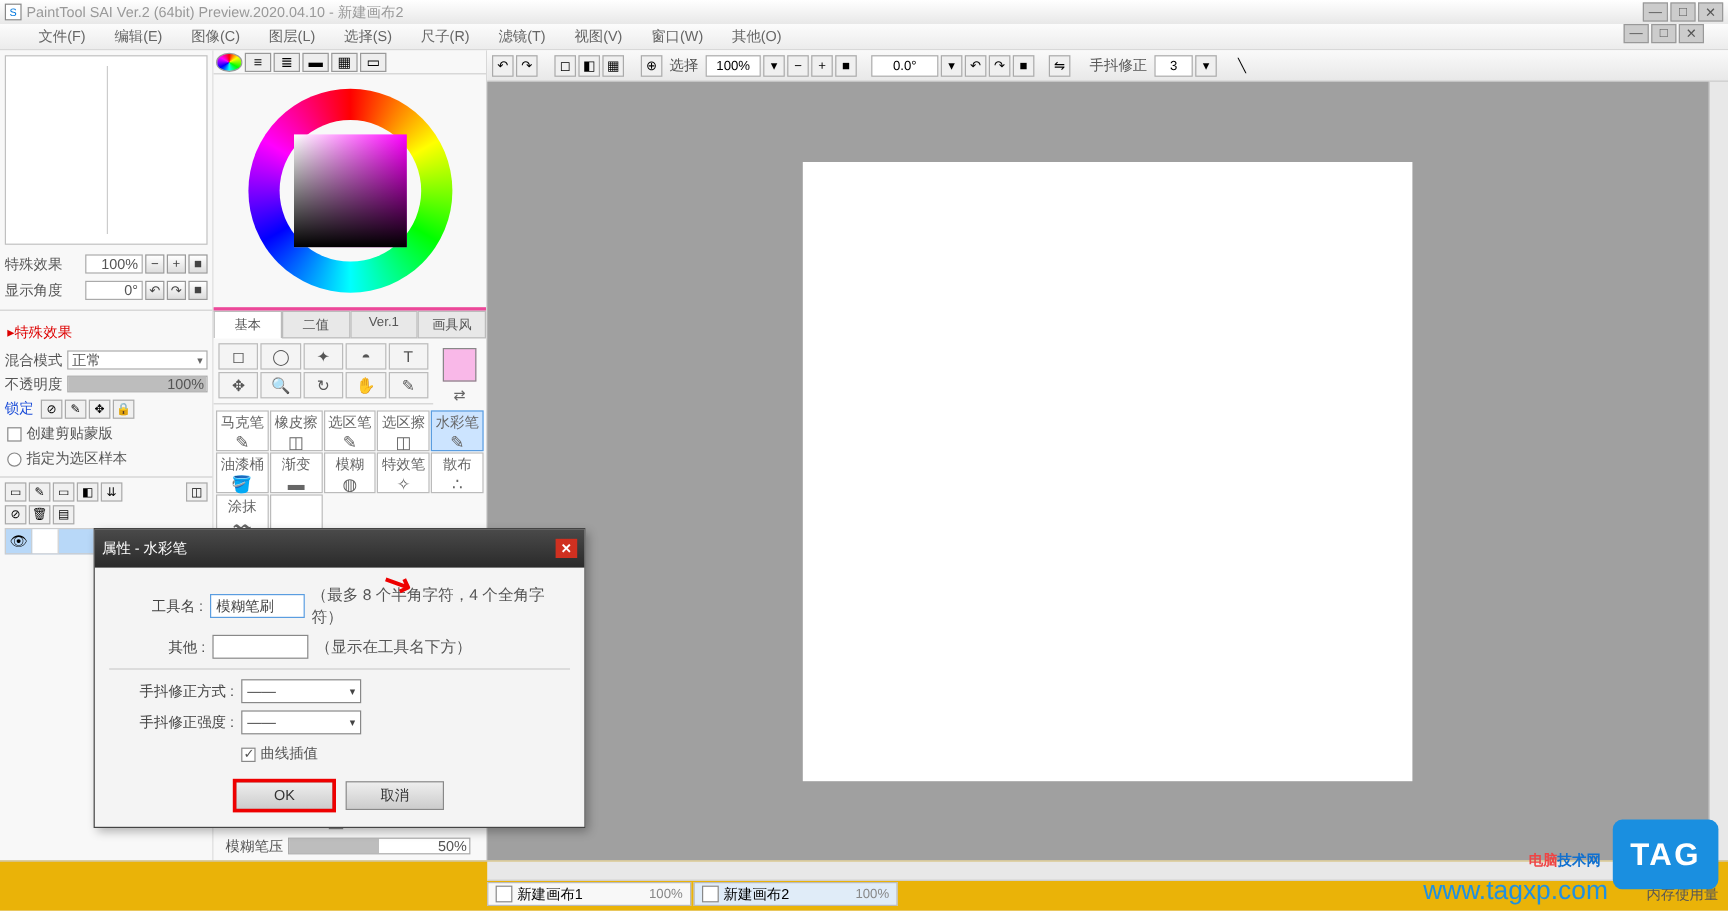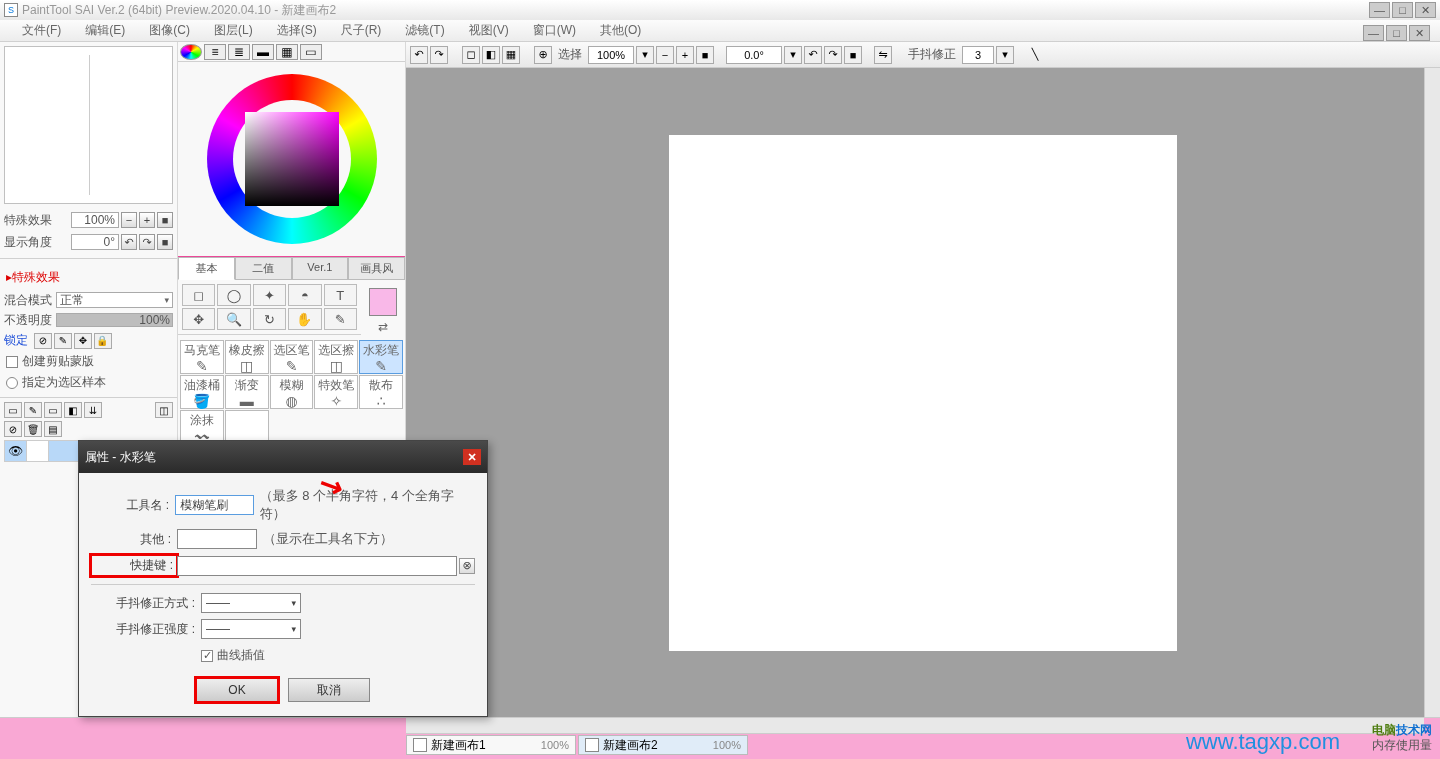--- a/index.html
+++ b/index.html
@@ -1,21 +1,21 @@
 <!DOCTYPE html>
 <html><head>
 <meta charset="utf-8">
 <style>
 *{box-sizing:border-box;margin:0;padding:0;font-family:"Microsoft YaHei",SimSun,sans-serif;font-size:12px;user-select:none}
 body{background:#f8f8f8;overflow:hidden;width:1440px;height:759px;position:relative}
 .titlebar{height:20px;background:linear-gradient(#fff,#e8e8e8);display:flex;align-items:center;padding:0 4px;color:#999;font-family:monospace;font-size:11px}
 .titlebar .icon{width:14px;height:14px;background:#fff;border:1px solid #888;margin-right:4px;display:flex;align-items:center;justify-content:center;font-size:9px;color:#07d}
 .titlebar .spacer{flex:1}
 .winbtn{width:21px;height:16px;background:#ccc;border:1px solid #999;margin-left:2px;display:flex;align-items:center;justify-content:center;font-size:11px;color:#555}
-.menubar{height:22px;background:linear-gradient(#fcfcfc,#ececec);display:flex;align-items:flex-end;padding:0 10px;border-bottom:1px solid #d0d0d0;color:#666}
+.menubar{height:22px;background:linear-gradient(#fcfcfc,#ececec);display:flex;align-items:flex-start;padding:0 20px;border-bottom:1px solid #d0d0d0;color:#666}
 .menubar .mitem{padding:2px 12px;cursor:default}
 .menubar .subwin{display:flex;margin-left:auto}
 .mainrow{display:flex;height:calc(100% - 42px - 42px)}
 .leftcol{width:178px;background:#f8f8f8;border-right:1px solid #d8d8d8;display:flex;flex-direction:column}
 .thumb{height:158px;background:#fff;border:1px solid #c0c0c0;margin:4px;position:relative}
 .thumb::after{content:"";position:absolute;left:50%;top:8px;bottom:8px;width:1px;background:#ccc}
 .lctrl{display:flex;align-items:center;height:20px;padding:0 4px;margin-top:2px;color:#555}
 .lctrl .lbl{flex:1}
 .lctrl .val{width:48px;text-align:right;padding-right:3px;background:#fff;border:1px solid #aaa;height:16px;line-height:14px}
 .sbtn{width:16px;height:16px;background:linear-gradient(#fff,#ddd);border:1px solid #999;margin-left:2px;display:flex;align-items:center;justify-content:center;font-size:11px;color:#444}
@@ -34,40 +34,40 @@
 .layerrow{display:flex;align-items:center;height:22px;border:1px solid #ccc;background:#fff;margin-top:2px}
 .layerrow.sel{background:#b8d8f8}
 .eye{width:22px;height:20px;border-right:1px solid #ccc;display:flex;align-items:center;justify-content:center}
 .midcol{width:228px;background:#f8f8f8;border-right:1px solid #d8d8d8;display:flex;flex-direction:column}
 .colormode{height:20px;display:flex;align-items:center;padding:2px;gap:2px;border-bottom:1px solid #d0d0d0}
 .cmbtn{width:22px;height:16px;border:1px solid #999;background:#eee;display:flex;align-items:center;justify-content:center}
 .colorwheel{height:194px;display:flex;align-items:center;justify-content:center;position:relative}
 .wheel{width:170px;height:170px;border-radius:50%;background:conic-gradient(red,#ff8000,yellow,#80ff00,lime,#00ff80,cyan,#0080ff,blue,#8000ff,magenta,#ff0080,red);display:flex;align-items:center;justify-content:center}
 .wheel-inner{width:118px;height:118px;border-radius:50%;background:#f8f8f8;display:flex;align-items:center;justify-content:center}
 .svbox{width:94px;height:94px;background:linear-gradient(to top,#000,transparent),linear-gradient(to right,#fff,magenta)}
-.tabrow{display:flex;border-top:1px solid #ec4899}
+.tabrow{display:flex;border-top:3px solid #ec4899}
 .tab{flex:1;text-align:center;padding:3px 0;background:#e8e8e8;border:1px solid #bbb;font-size:11px;color:#555}
 .tab.act{background:#fff;border-bottom:1px solid #fff}
 .toolgrid{display:grid;grid-template-columns:repeat(5,1fr);gap:2px;padding:4px;border-bottom:1px solid #d0d0d0}
 .tool{height:22px;border:1px solid #bbb;background:#f4f4f4;display:flex;align-items:center;justify-content:center;font-size:13px;color:#555}
 .swatch{width:28px;height:28px;background:#f9b8e8;border:1px solid #888;margin:4px}
 .swatchwrap{display:flex;align-items:flex-start}
 .brushgrid{display:grid;grid-template-columns:repeat(5,1fr);gap:1px;padding:2px}
 .brush{height:34px;border:1px solid #bbb;background:#fff;display:flex;flex-direction:column;align-items:center;justify-content:center;font-size:10px;color:#666;padding:1px;text-align:center}
 .brush.sel{background:#cce4ff;border-color:#5a9de0}
 .brush .bicon{font-size:14px;line-height:1}
 .canvas-toolbar{height:26px;background:linear-gradient(#fafafa,#e8e8e8);border-bottom:1px solid #ccc;display:flex;align-items:center;padding:0 4px;gap:2px}
 .canvasarea{flex:1;display:flex;flex-direction:column;background:#f8f8f8}
 .ctbtn{width:18px;height:18px;border:1px solid #aaa;background:#f0f0f0;display:flex;align-items:center;justify-content:center;font-size:11px}
 .cttxt{padding:0 4px;color:#555}
 .ctval{width:46px;height:18px;border:1px solid #aaa;background:#fff;text-align:center;line-height:16px;font-size:11px}
 .canvas-view{flex:1;background:#a0a0a0;display:flex;align-items:center;justify-content:center;position:relative}
 .canvas-white{width:508px;height:516px;background:#fff}
 .vscroll{position:absolute;right:0;top:0;bottom:0;width:16px;background:#e8e8e8;border-left:1px solid #ccc}
-.footer{height:42px;background:#f9a8d4;border-top:1px solid #ccc;display:flex;flex-direction:column;position:absolute;bottom:0;left:0;right:0}
+.footer{height:42px;background:#eab308;border-top:1px solid #ccc;display:flex;flex-direction:column;position:absolute;bottom:0;left:0;right:0}
 .hscroll{height:16px;background:#e8e8e8;border-bottom:1px solid #ccc;margin-left:406px;margin-right:16px}
 .doctabs{display:flex;height:22px;align-items:center;margin-left:406px}
 .doctab{display:flex;align-items:center;height:20px;border:1px solid #bbb;background:#f8f8f8;padding:0 6px;margin-right:2px;width:170px}
 .doctab.act{background:#e0ecf8}
 .doctab .dtpct{margin-left:auto;color:#888;font-size:11px}
 .status{margin-left:auto;padding-right:8px;color:#555}
 .dialog{position:absolute;left:78px;top:440px;width:410px;background:#f4f4f4;border:1px solid #444;box-shadow:3px 3px 8px rgba(0,0,0,.3)}
 .dlg-title{height:22px;background:linear-gradient(#4a4a4a,#2a2a2a);color:#fff;display:flex;align-items:center;padding:16px 6px;font-size:12px}
 .dlg-close{margin-left:auto;width:18px;height:16px;background:#d03020;color:#fff;display:flex;align-items:center;justify-content:center;font-size:11px;font-weight:bold}
 .dlg-body{padding:14px 12px}
@@ -77,21 +77,21 @@
 .dlg-hint{margin-left:6px;color:#555;font-size:13px}
 .dlg-sep{height:1px;background:#ccc;margin:8px 0}
 .dlg-sel{height:20px;border:1px solid #888;background:#fff;width:100px;display:flex;align-items:center;padding:0 4px}
 .dlg-sel::after{content:"▾";margin-left:auto;font-size:9px}
 .dlg-btns{display:flex;justify-content:center;gap:10px;margin-top:12px}
 .dlg-btn{width:82px;height:24px;border:1px solid #888;background:linear-gradient(#eee,#ccc);display:flex;align-items:center;justify-content:center;color:#333}
 .highlight-red{outline:3px solid #e00;outline-offset:-1px}
 .arrow-red{position:absolute;color:#e00;font-size:28px;font-weight:bold;transform:rotate(-25deg)}
 .watermark{position:absolute;right:8px;bottom:18px;display:flex;align-items:center;gap:10px}
 .wm-txt{font-size:28px;font-weight:bold}
-.wm-red{color:#4d7c0f}
+.wm-red{color:#ef4444}
 .wm-blue{color:#1070d0}
 .wm-url{color:#2090e0;font-size:22px;position:absolute;right:100px;bottom:4px}
 .wm-tag{width:88px;height:58px;background:#1a8fe0;border-radius:8px;color:#fff;font-size:26px;font-weight:bold;display:flex;align-items:center;justify-content:center;letter-spacing:2px}
 .bottom-sliders{position:absolute;left:180px;bottom:42px;width:220px;background:#f8f8f8;padding:2px 4px}
 </style>
 </head>
 <body>
 
 <div class="titlebar">
   <span class="icon">S</span>
@@ -356,25 +356,20 @@
       <span class="dlg-lbl">工具名 :</span>
       <span class="dlg-inp" style="width:80px;border-color:#5a9de0">模糊笔刷</span>
       <span class="dlg-hint">（最多 8 个半角字符，4 个全角字符）</span>
       <span class="arrow-red" style="left:240px;top:28px">↘</span>
     </div>
     <div class="dlg-row">
       <span class="dlg-lbl">其他 :</span>
       <span class="dlg-inp" style="width:80px"></span>
       <span class="dlg-hint">（显示在工具名下方）</span>
     </div>
-    <div class="dlg-row">
-      <span class="dlg-lbl highlight-red" style="padding:2px 4px">快捷键 :</span>
-      <span class="dlg-inp" style="flex:1"></span>
-      <span class="sbtn" style="margin-left:2px">⊗</span>
-    </div>
     <div class="dlg-sep"></div>
     <div class="dlg-row">
       <span class="dlg-lbl" style="width:110px">手抖修正方式 :</span>
       <span class="dlg-sel">
           <span>——</span>
         </span>
     </div>
     <div class="dlg-row">
       <span class="dlg-lbl" style="width:110px">手抖修正强度 :</span>
       <span class="dlg-sel">
@@ -389,14 +384,15 @@
     </div>
     <div class="dlg-btns">
       <span class="dlg-btn highlight-red">OK</span>
       <span class="dlg-btn">取消</span>
     </div>
   </div>
 </div>
 
 <div class="watermark">
   <span class="wm-txt"><span class="wm-red">电脑</span><span class="wm-blue">技术网</span></span>
+  <span class="wm-tag">TAG</span>
 </div>
 <span class="wm-url">www.tagxp.com</span>
 
 </body></html>

